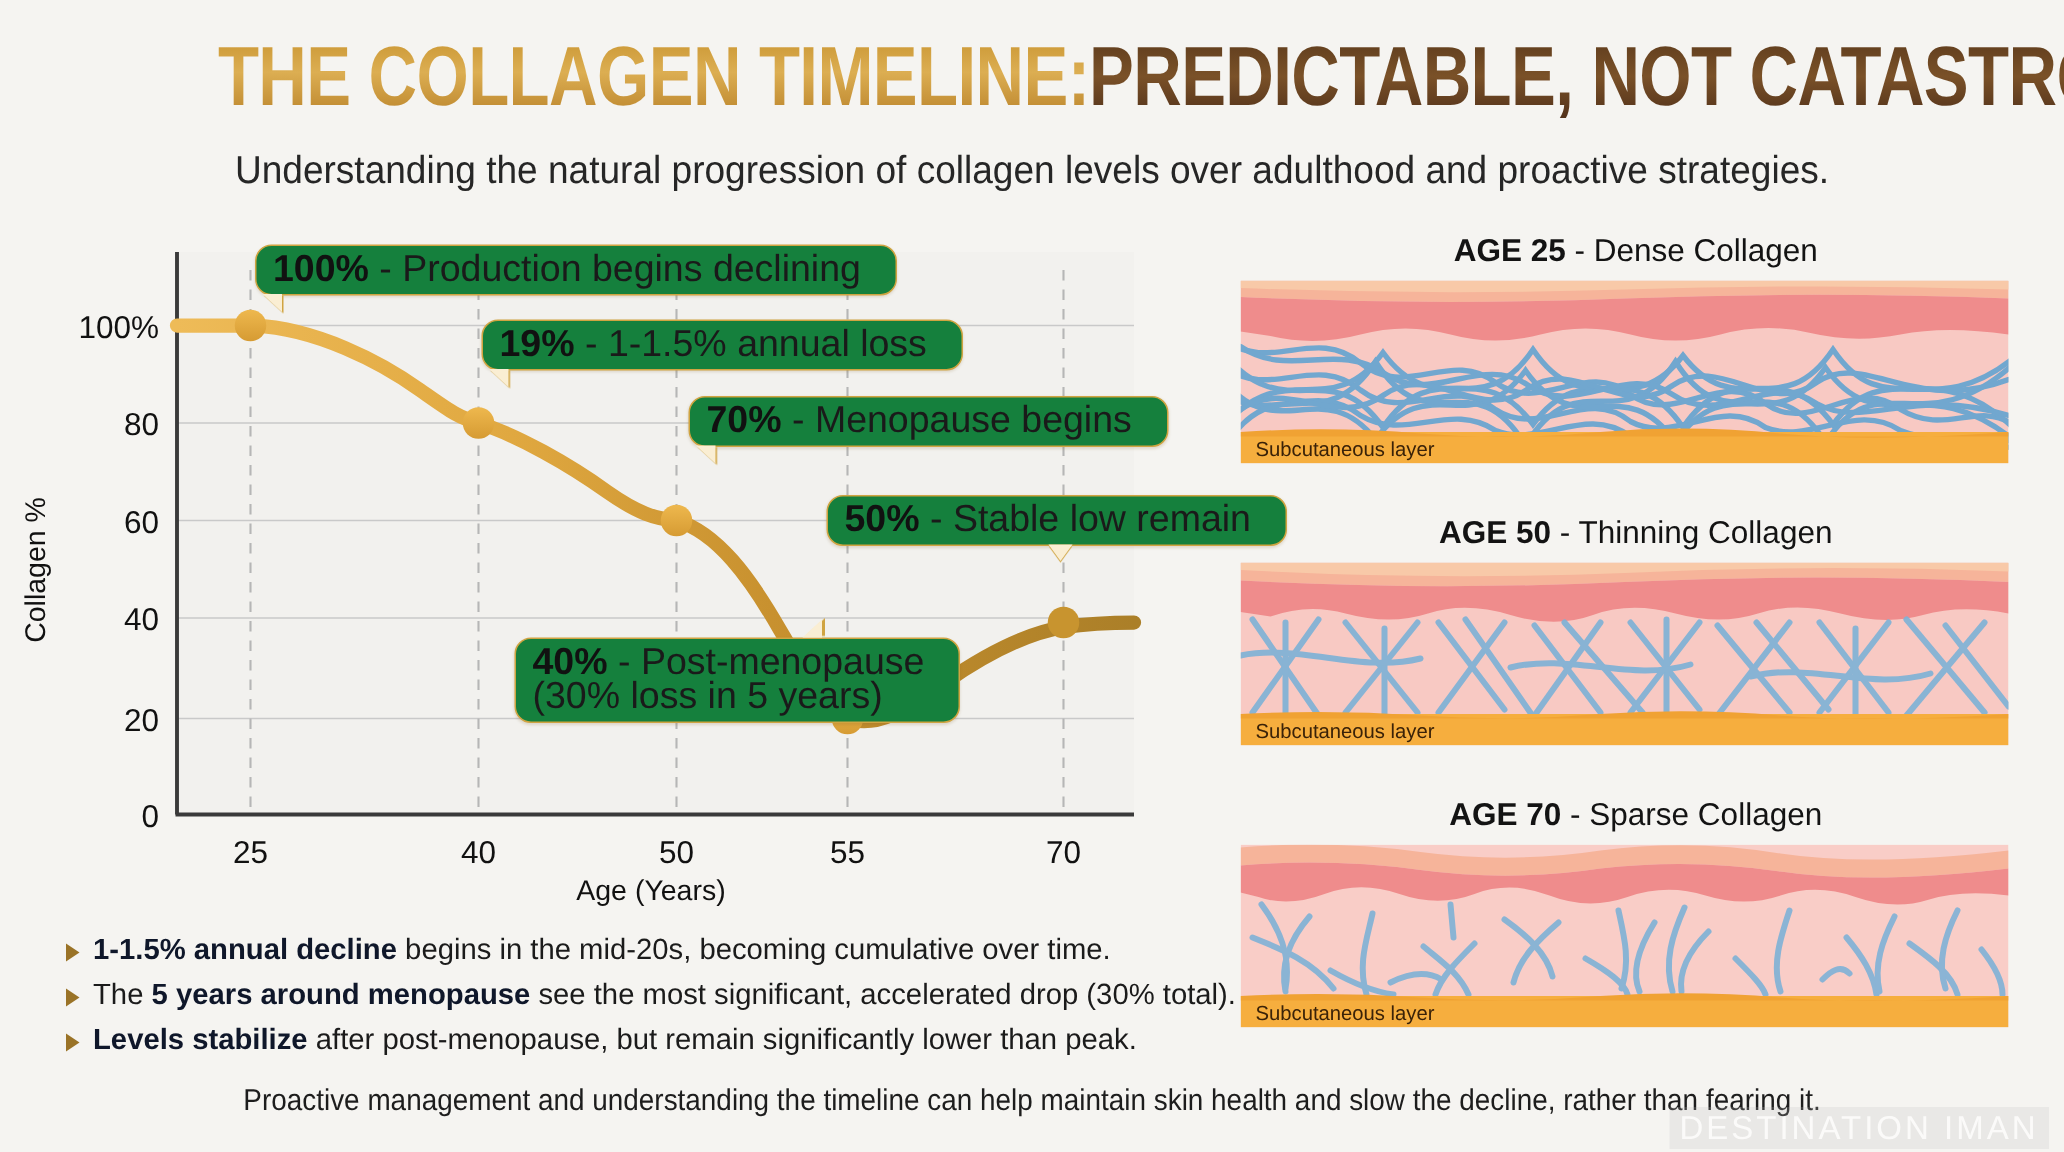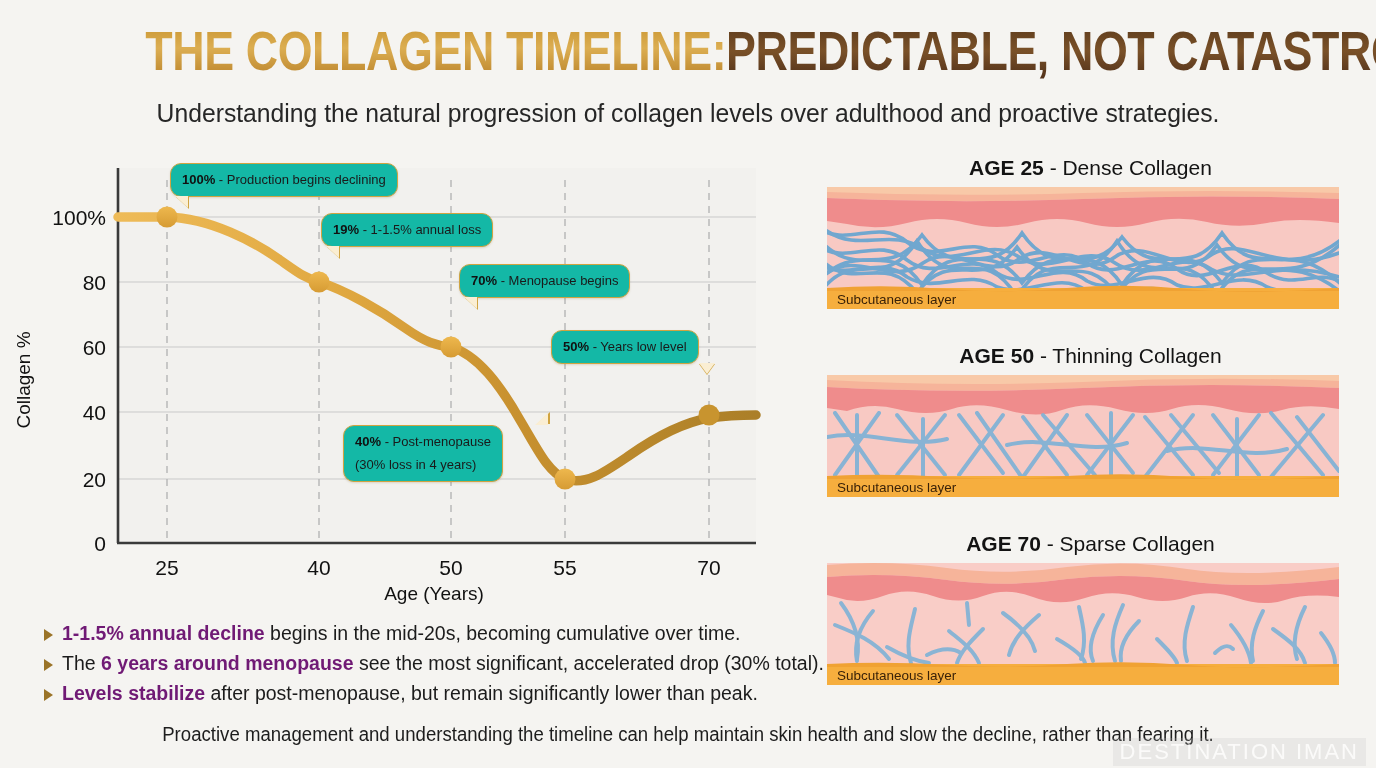--- a/index.html
+++ b/index.html
@@ -44,25 +44,25 @@
 
   
   .chart-wrap{position:absolute;left:0;top:150px;width:800px;height:460px;}
   .chart-svg{position:absolute;left:0;top:0;}
   .tick-label{font-size:21px;fill:#111;font-family:"Liberation Sans",sans-serif;}
   .axis-title{font-size:19px;fill:#111;font-family:"Liberation Sans",sans-serif;}
 
   
   .callout{position:absolute;}
   .callout .box{
-    background:#14b8a6;
+    background:#15803d;
     border:1.6px solid #d0a441;
     border-radius:11px;
-    padding:4px 11px 5px 11px;
-    font-size:13px;
+    padding:4px 23px 5px 11px;
+    font-size:25px;
     color:#1a1a1a;
     white-space:nowrap;
     line-height:23px;
     box-shadow:0 1px 2px rgba(120,90,30,.18);
   }
   .callout .box b{font-weight:bold;color:#111;}
   .callout .box .sub{display:block;}
   .tail{position:absolute;width:0;height:0;}
   .tail-down{
     border-left:8px solid transparent;border-right:8px solid transparent;
@@ -81,21 +81,21 @@
   }
 
   
   .bullets{position:absolute;left:40px;top:620px;width:740px;}
   .bullet{display:flex;align-items:flex-start;font-size:19.5px;line-height:27px;color:#1b1b1b;margin-bottom:3px;white-space:nowrap;}
   .bullet .tri{
     width:0;height:0;margin:9px 9px 0 4px;flex:0 0 auto;
     border-top:6px solid transparent;border-bottom:6px solid transparent;
     border-left:9px solid #9a7327;
   }
-  .hl{color:#701a75;font-weight:bold;}
+  .hl{color:#0f172a;font-weight:bold;}
 
   
   .panels{position:absolute;left:818px;top:156px;width:545px;height:550px;}
   .panel{position:absolute;left:0;width:545px;}
   .panel-title{
     text-align:center;font-size:21px;color:#131313;white-space:nowrap;margin-bottom:7px;
   }
   .panel-title b{font-weight:bold;}
   .skin{position:relative;width:576px;height:122px;margin-left:9px;overflow:hidden;}
   .skin svg{display:block;}
@@ -209,38 +209,38 @@
       <div class="box"><b>19%</b><span> - 1-1.5% annual loss</span></div>
       <div class="tail tail-down-r" style="left:5px;top:33px;"></div>
     </div>
 
     <div class="callout" style="left:459px;top:114px;">
       <div class="box"><b>70%</b><span> - Menopause begins</span></div>
       <div class="tail tail-down-r" style="left:5px;top:33px;"></div>
     </div>
 
     <div class="callout" style="left:551px;top:180px;">
-      <div class="box"><b>50%</b><span> - Years low level</span></div>
+      <div class="box"><b>50%</b><span> - Stable low remain</span></div>
       <div class="tail tail-down" style="left:148px;top:33px;"></div>
     </div>
 
     <div class="callout" style="left:343px;top:275px;">
-      <div class="box"><span><b>40%</b><span> - Post-menopause</span></span><span class="sub">(30% loss in 4 years)</span></div>
+      <div class="box"><span><b>40%</b><span> - Post-menopause</span></span><span class="sub">(30% loss in 5 years)</span></div>
       <div class="tail tail-down-l" style="left:192px;top:-12px;transform:rotate(180deg);"></div>
     </div>
   </div>
 
   <div class="bullets">
     <div class="bullet">
       <span class="tri"></span>
       <span><span></span><span class="hl">1-1.5% annual decline</span><span> begins in the mid-20s, becoming cumulative over time.</span></span>
     </div>
     <div class="bullet">
       <span class="tri"></span>
-      <span><span>The </span><span class="hl">6 years around menopause</span><span> see the most significant, accelerated drop (30% total).</span></span>
+      <span><span>The </span><span class="hl">5 years around menopause</span><span> see the most significant, accelerated drop (30% total).</span></span>
     </div>
     <div class="bullet">
       <span class="tri"></span>
       <span><span></span><span class="hl">Levels stabilize</span><span> after post-menopause, but remain significantly lower than peak.</span></span>
     </div>
   </div>
 
   <div class="panels">
 
     <div class="panel" style="top:0;">

